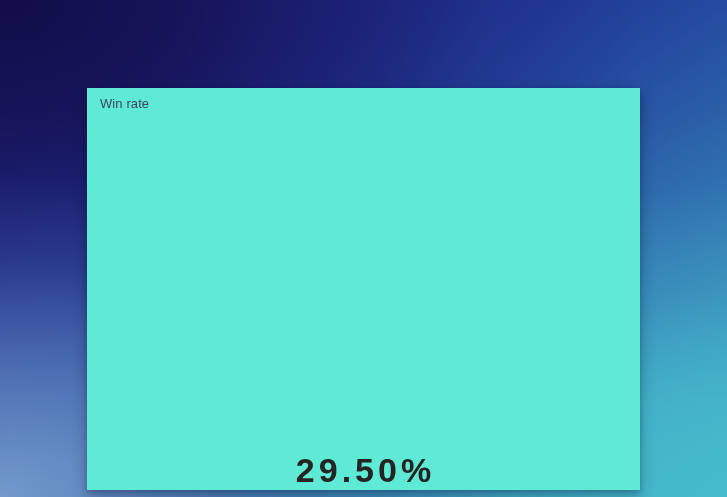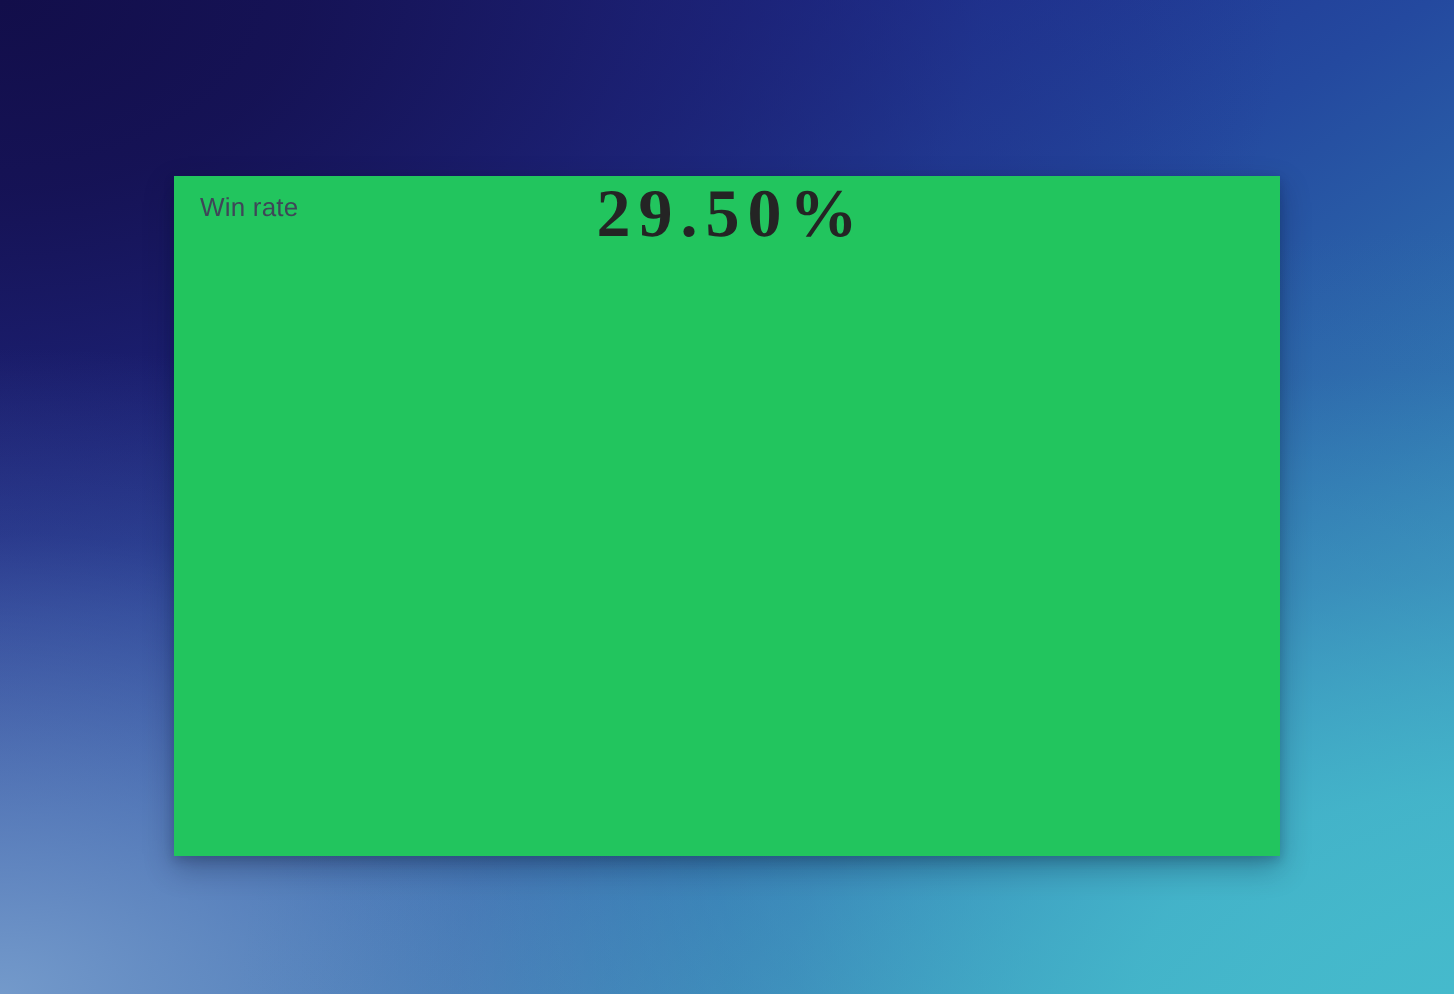--- a/index.html
+++ b/index.html
@@ -27,22 +27,22 @@
       radial-gradient(130% 120% at 0% 0%, rgba(18,14,74,1) 0%, rgba(21,18,84,0.96) 16%, rgba(26,28,104,0.72) 34%, rgba(30,44,128,0.34) 52%, rgba(32,60,150,0) 68%),
       linear-gradient(147deg, #1b1769 0%, #1e2a8c 26%, #24499f 48%, #2f73b0 70%, #46b4c8 100%);
   }
 
   
   #card {
     position: absolute;
     left: 87px;
     top: 88px;
     width: 553px;
-    height: 340px;
-    background: #22c55e;
+    height: 402px;
+    background: #5eead4;
     border-radius: 0;
     box-shadow: 0 6px 14px rgba(8, 16, 45, 0.30),
                 0 2px 5px rgba(8, 16, 45, 0.18);
     box-sizing: border-box;
     overflow: hidden;
   }
 
   #card-title {
     position: absolute;
     left: 13px;
@@ -55,23 +55,22 @@
     white-space: nowrap;
   }
 
   #metric-area {
     position: absolute;
     left: 0;
     right: 0;
     top: 0;
     bottom: 0;
     display: flex;
-    align-items: flex-start;
+    align-items: flex-end;
     justify-content: center;
-    font-family: Liberation Serif, serif;
   }
 
   #metric-value {
     font-size: 34px;
     line-height: 40px;
     font-weight: 700;
     color: #242424;
     letter-spacing: 4px;
     
     margin-left: 4px;

